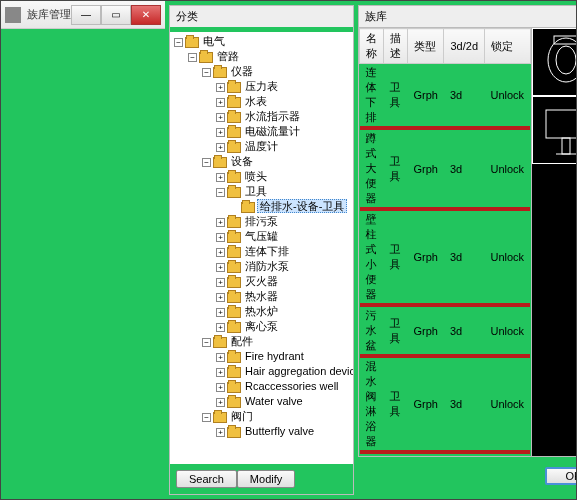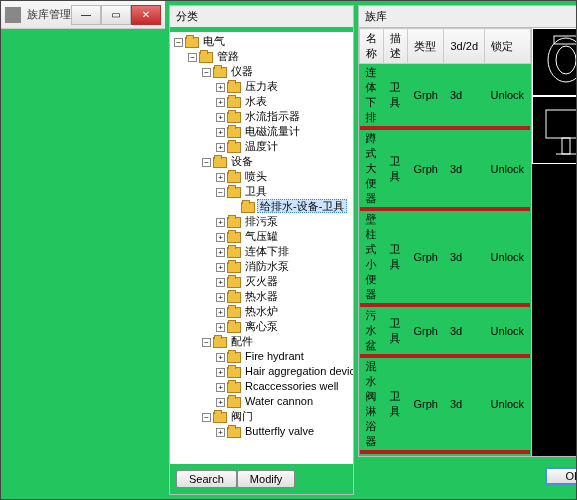--- a/index.html
+++ b/index.html
@@ -77,21 +77,21 @@
                         <li><span class="toggle">+</span><span class="folder"></span><span class="label">消防水泵</span></li>
                         <li><span class="toggle">+</span><span class="folder"></span><span class="label">灭火器</span></li>
                         <li><span class="toggle">+</span><span class="folder"></span><span class="label">热水器</span></li>
                         <li><span class="toggle">+</span><span class="folder"></span><span class="label">热水炉</span></li>
                         <li><span class="toggle">+</span><span class="folder"></span><span class="label">离心泵</span></li>
                       </ul></li>
                     <li><span class="toggle">−</span><span class="folder"></span><span class="label">配件</span><ul>
                         <li><span class="toggle">+</span><span class="folder"></span><span class="label">Fire hydrant</span></li>
                         <li><span class="toggle">+</span><span class="folder"></span><span class="label">Hair aggregation device</span></li>
                         <li><span class="toggle">+</span><span class="folder"></span><span class="label">Rcaccessories well</span></li>
-                        <li><span class="toggle">+</span><span class="folder"></span><span class="label">Water cannon</span></li>
+                        <li><span class="toggle">+</span><span class="folder"></span><span class="label">Water valve</span></li>
                       </ul></li>
                     <li><span class="toggle">−</span><span class="folder"></span><span class="label">阀门</span><ul>
                         <li><span class="toggle">+</span><span class="folder"></span><span class="label">Butterfly valve</span></li>
                         <li></li>
                       </ul></li>
                   </ul></li>
               </ul></li>
           </ul>
         </div>
       <div class="leftbtns">

